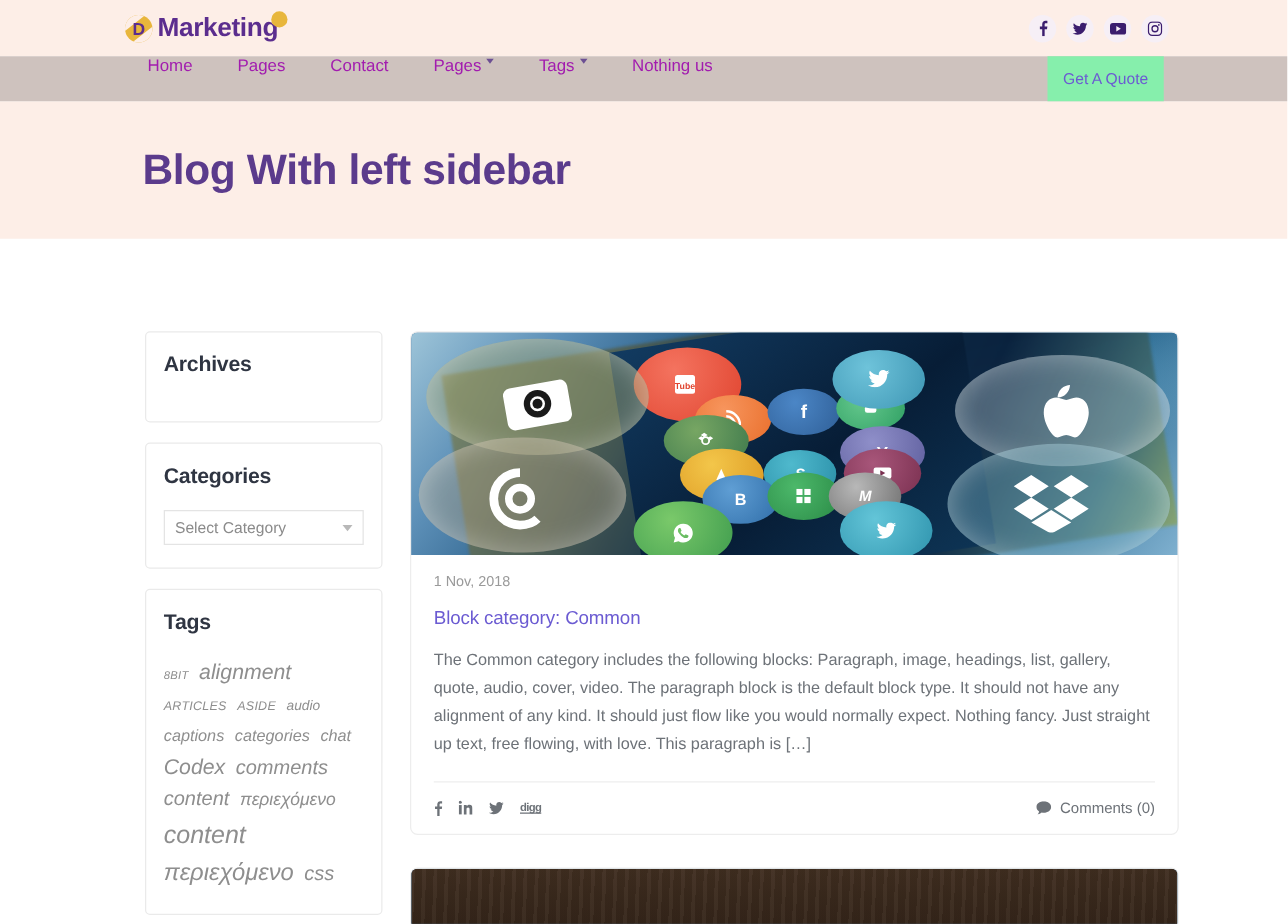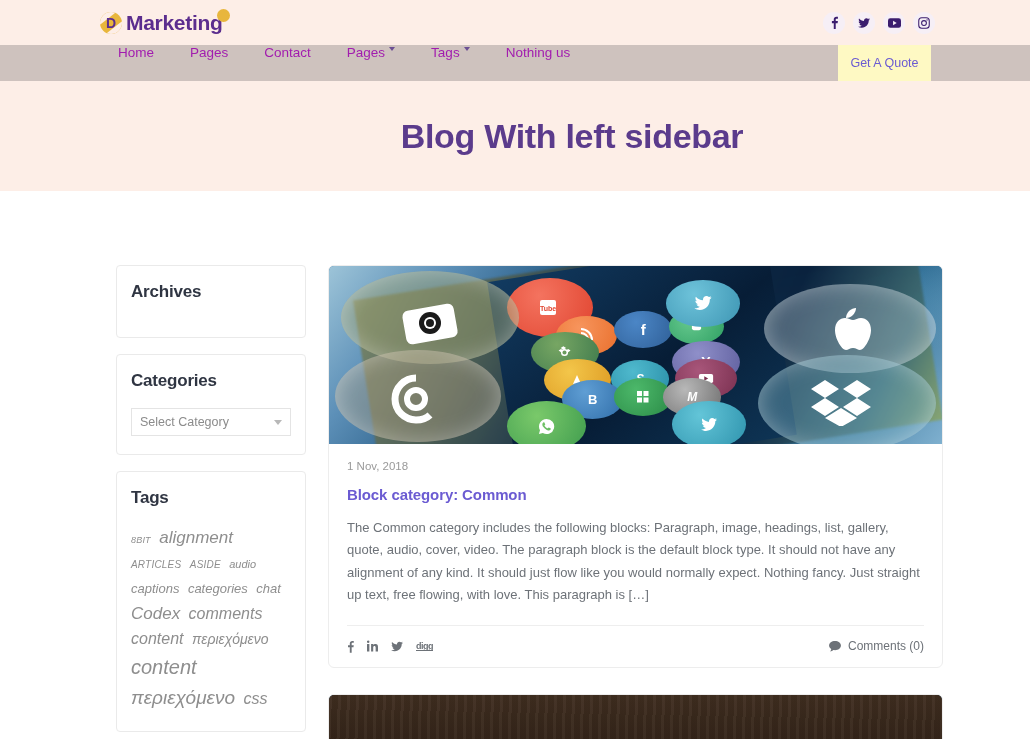--- a/index.html
+++ b/index.html
@@ -120,34 +120,33 @@
     border-top:4px solid #5b3b8c;
     opacity:.85;
     margin-top:2px;
   }
   .quote-btn {
     position:absolute;
     left:838px;
     top:0;
     height:100%;
     width:93px;
-    background:#fef9c3;
+    background:#86efac;
     color:#6b5bd2;
     font-size:12.5px;
     display:flex;align-items:center;justify-content:center;
     cursor:pointer;
   }
 
   
   .hero {
     height:110px;
     background:#fdeee7;
     display:flex;
     align-items:center;
-    justify-content:center;
   }
   .hero h1 {
     margin-left:114px;
     font-size:34px;
     font-weight:bold;
     color:#5b3b8c;
     letter-spacing:-0.3px;
   }
 
   
@@ -278,21 +277,21 @@
   }
 
   .card-body { padding:16px 18px 0 18px; }
   .post-date {
     font-size:11.5px;
     color:#9a9a9a;
     margin-bottom:14px;
   }
   .post-title {
     font-size:15px;
-    font-weight:bold;
+    font-weight:normal;
     color:#6b5bd2;
     margin-bottom:14px;
     cursor:pointer;
     letter-spacing:-.1px;
   }
   .post-excerpt {
     font-size:13px;
     line-height:1.73;
     color:#6d7278;
     padding-bottom:18px;

